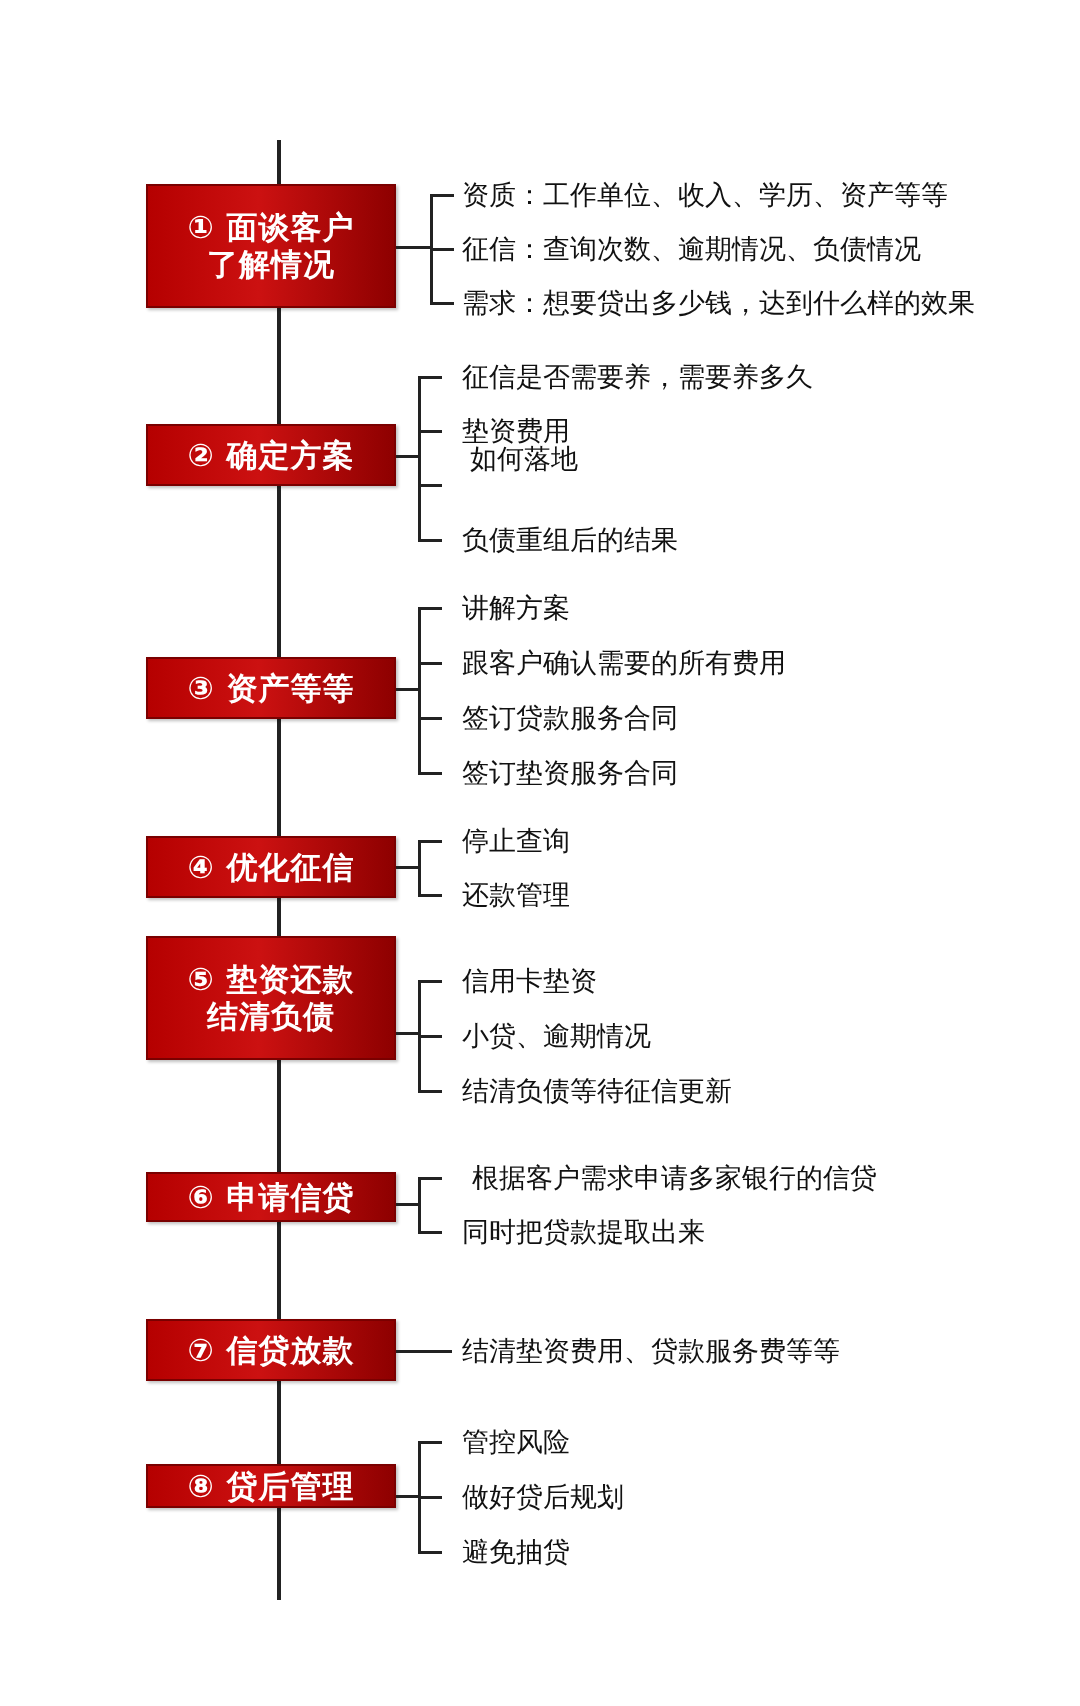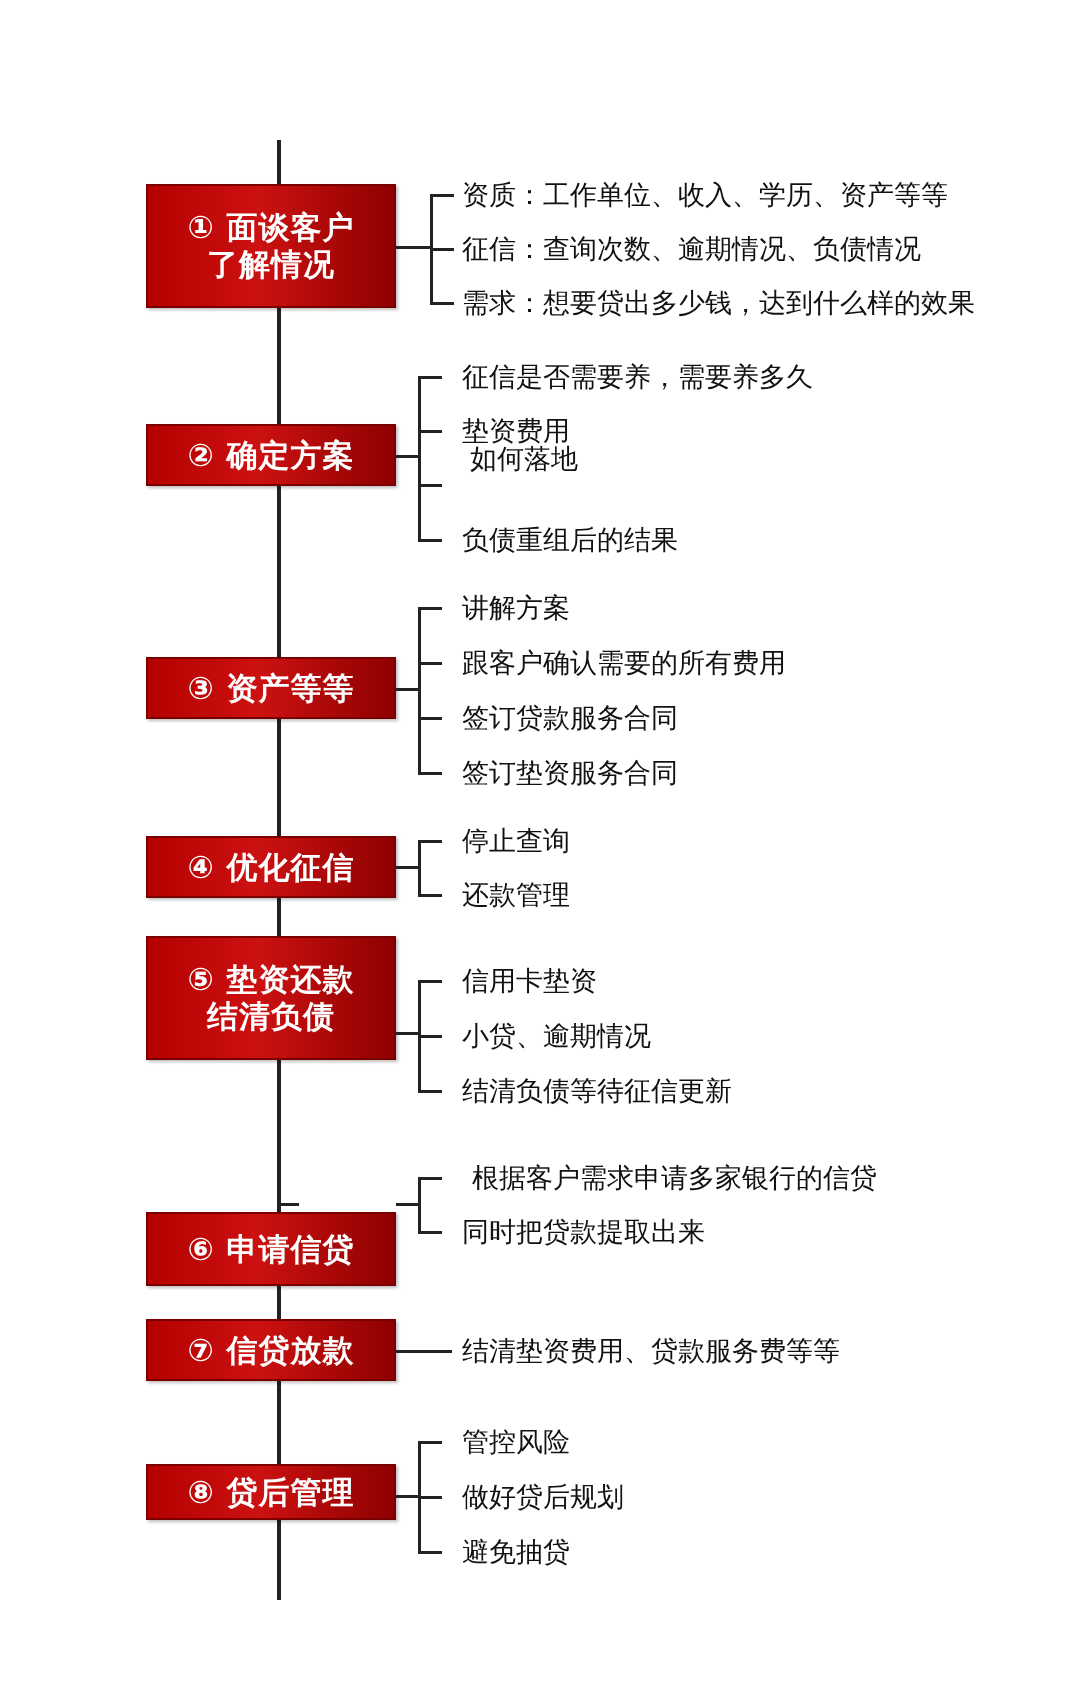--- a/index.html
+++ b/index.html
@@ -211,21 +211,21 @@
 
     <div class="tick" style="left:418px; top:1035px;"></div>
     <div class="detail" style="left:462px; top:1022px;">小贷、逾期情况</div>
 
     <div class="tick" style="left:418px; top:1090px;"></div>
     <div class="detail" style="left:462px; top:1077px;">结清负债等待征信更新</div>
   </div>
 
   <div class="step">
     <div class="stub-left" style="left:277px; top:1203px; width:22px;"></div>
-    <div class="step-box" style="top:1172px; height:74px;margin-top:40px;">
+    <div class="step-box" style="top:1172px; height:50px;">
       <span class="label">⑥ 申请信贷</span>
     </div>
     <div class="stub-right" style="left:396px; top:1203px; width:24px;"></div>
     <div class="bracket" style="left:418px; top:1177px; height:54px;"></div>
 
     <div class="tick" style="left:418px; top:1177px;"></div>
     <div class="detail" style="left:472px; top:1164px;">根据客户需求申请多家银行的信贷</div>
 
     <div class="tick" style="left:418px; top:1231px;"></div>
     <div class="detail" style="left:462px; top:1218px;">同时把贷款提取出来</div>
@@ -235,21 +235,21 @@
     <div class="stub-left" style="left:277px; top:1350px; width:22px;"></div>
     <div class="step-box" style="top:1319px; height:62px;">
       <span class="label">⑦ 信贷放款</span>
     </div>
     <div class="stub-right" style="left:396px; top:1350px; width:56px;"></div>
     <div class="detail" style="left:462px; top:1337px;">结清垫资费用、贷款服务费等等</div>
   </div>
 
   <div class="step">
     <div class="stub-left" style="left:277px; top:1495px; width:22px;"></div>
-    <div class="step-box" style="top:1464px; height:56px;">
+    <div class="step-box" style="top:1464px; height:44px;">
       <span class="label">⑧ 贷后管理</span>
     </div>
     <div class="stub-right" style="left:396px; top:1495px; width:24px;"></div>
     <div class="bracket" style="left:418px; top:1441px; height:110px;"></div>
 
     <div class="tick" style="left:418px; top:1441px;"></div>
     <div class="detail" style="left:462px; top:1428px;">管控风险</div>
 
     <div class="tick" style="left:418px; top:1496px;"></div>
     <div class="detail" style="left:462px; top:1483px;">做好贷后规划</div>

